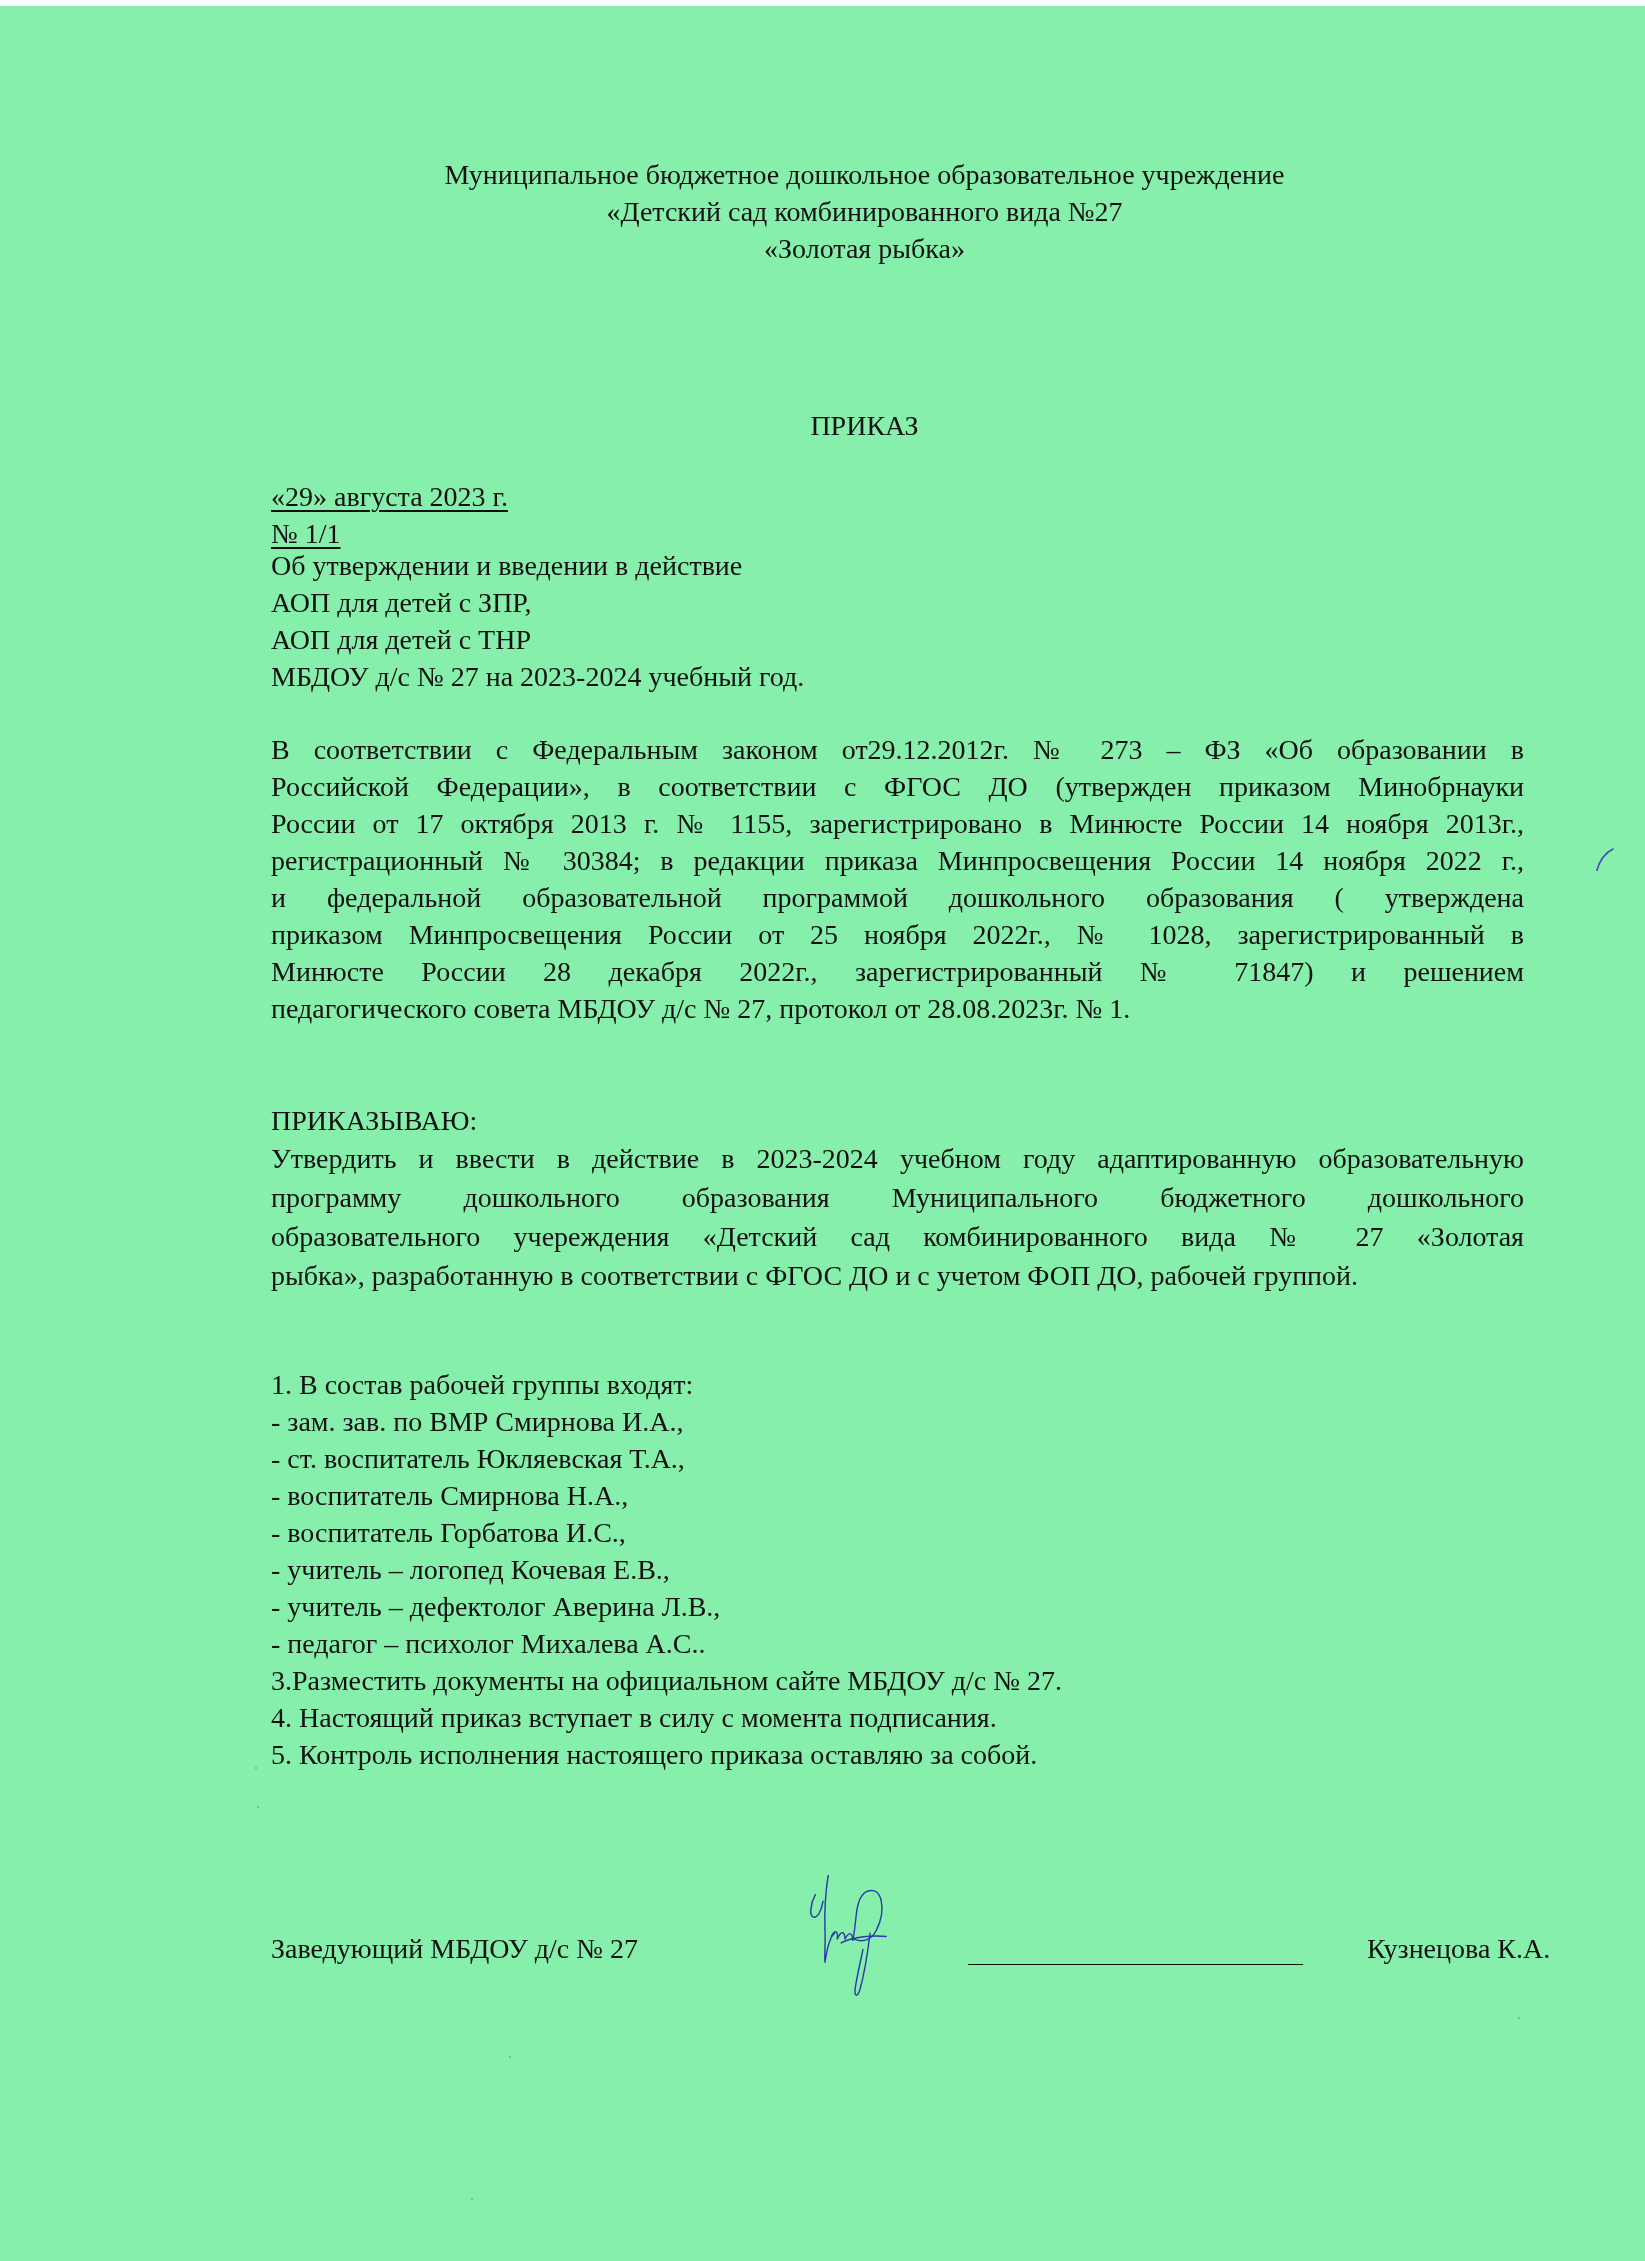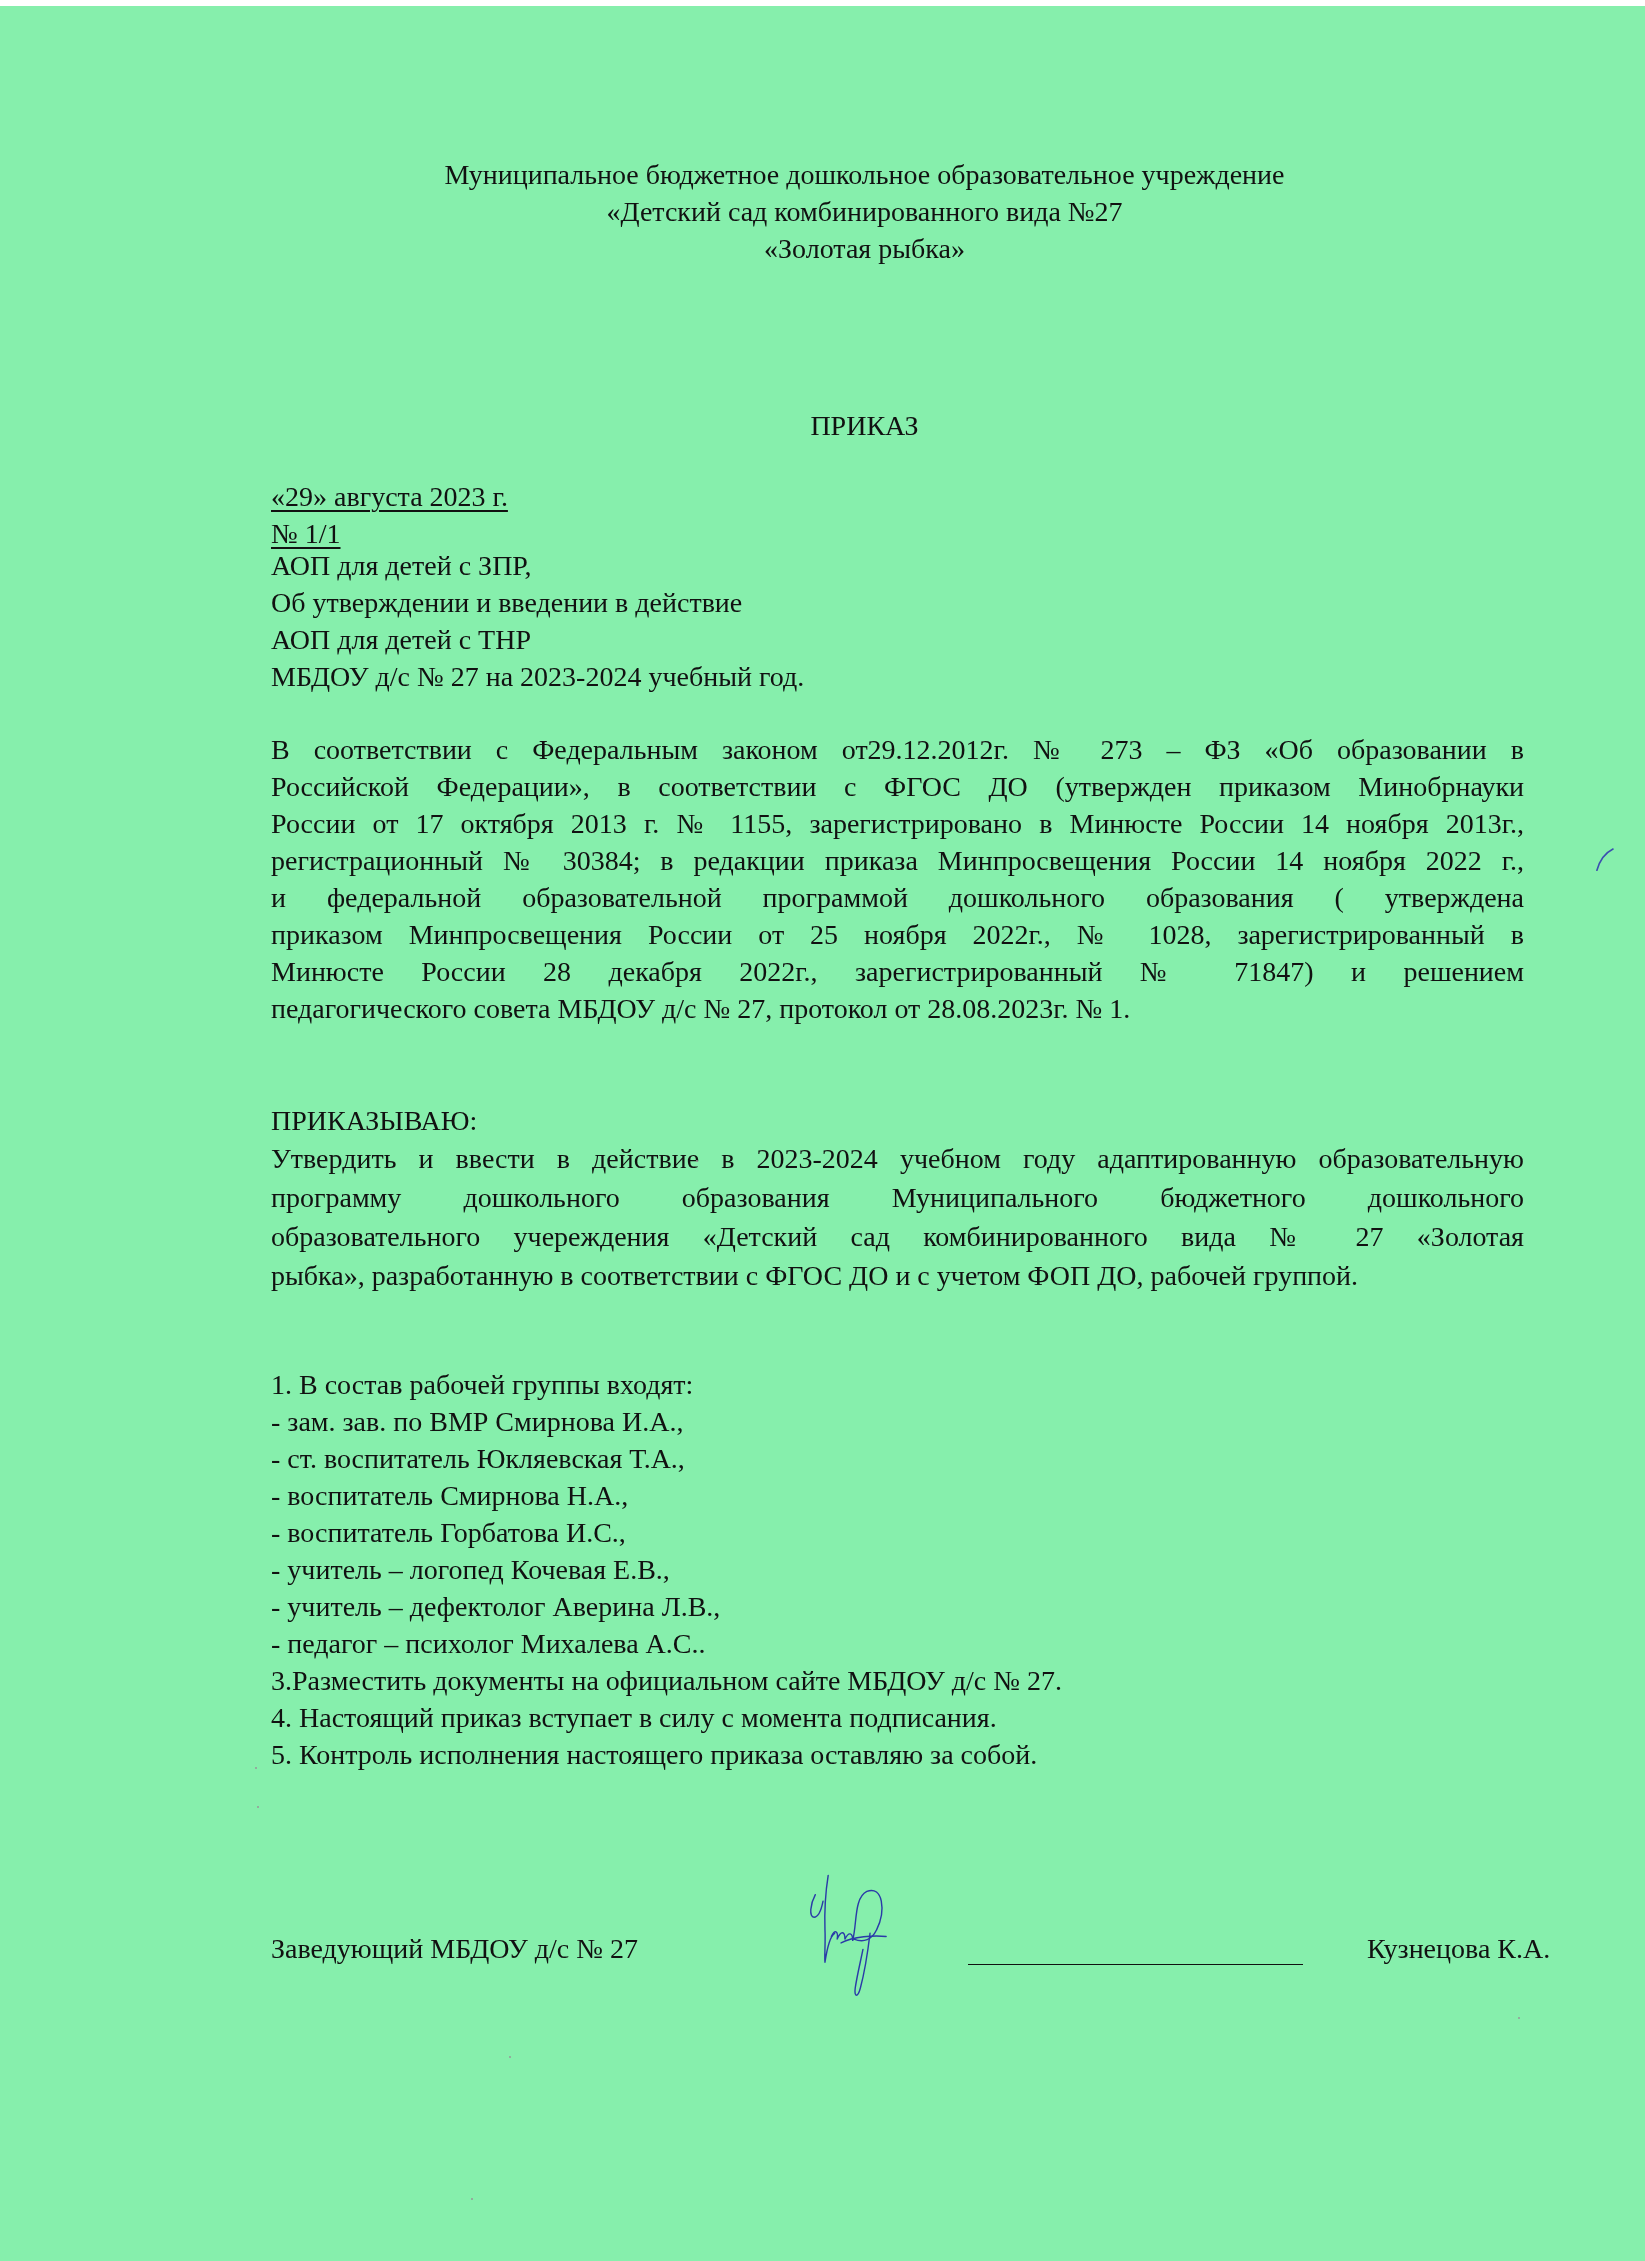--- a/index.html
+++ b/index.html
@@ -133,22 +133,22 @@
   </div>
 
   <div class="title">ПРИКАЗ</div>
 
   <div class="date-row">
     <span class="underline">«29» августа 2023 г.</span>
     <span class="underline">№ 1/1</span>
   </div>
 
   <div class="block subject">
+    <div>Об утверждении и введении в действие</div>
     <div>АОП для детей с ЗПР,</div>
-    <div>Об утверждении и введении в действие</div>
     <div>АОП для детей с ТНР</div>
     <div>МБДОУ д/с № 27 на 2023-2024 учебный год.</div>
   </div>
 
   <div class="block preamble">
     <span class="line">В соответствии с Федеральным законом от29.12.2012г. № 273 – ФЗ «Об образовании в</span>
     <span class="line">Российской Федерации», в соответствии с ФГОС ДО (утвержден приказом Минобрнауки</span>
     <span class="line">России от 17 октября 2013 г. № 1155, зарегистрировано в Минюсте России 14 ноября 2013г.,</span>
     <span class="line">регистрационный № 30384; в редакции приказа Минпросвещения России 14 ноября 2022 г.,</span>
     <span class="line">и федеральной образовательной программой дошкольного образования ( утверждена</span>

